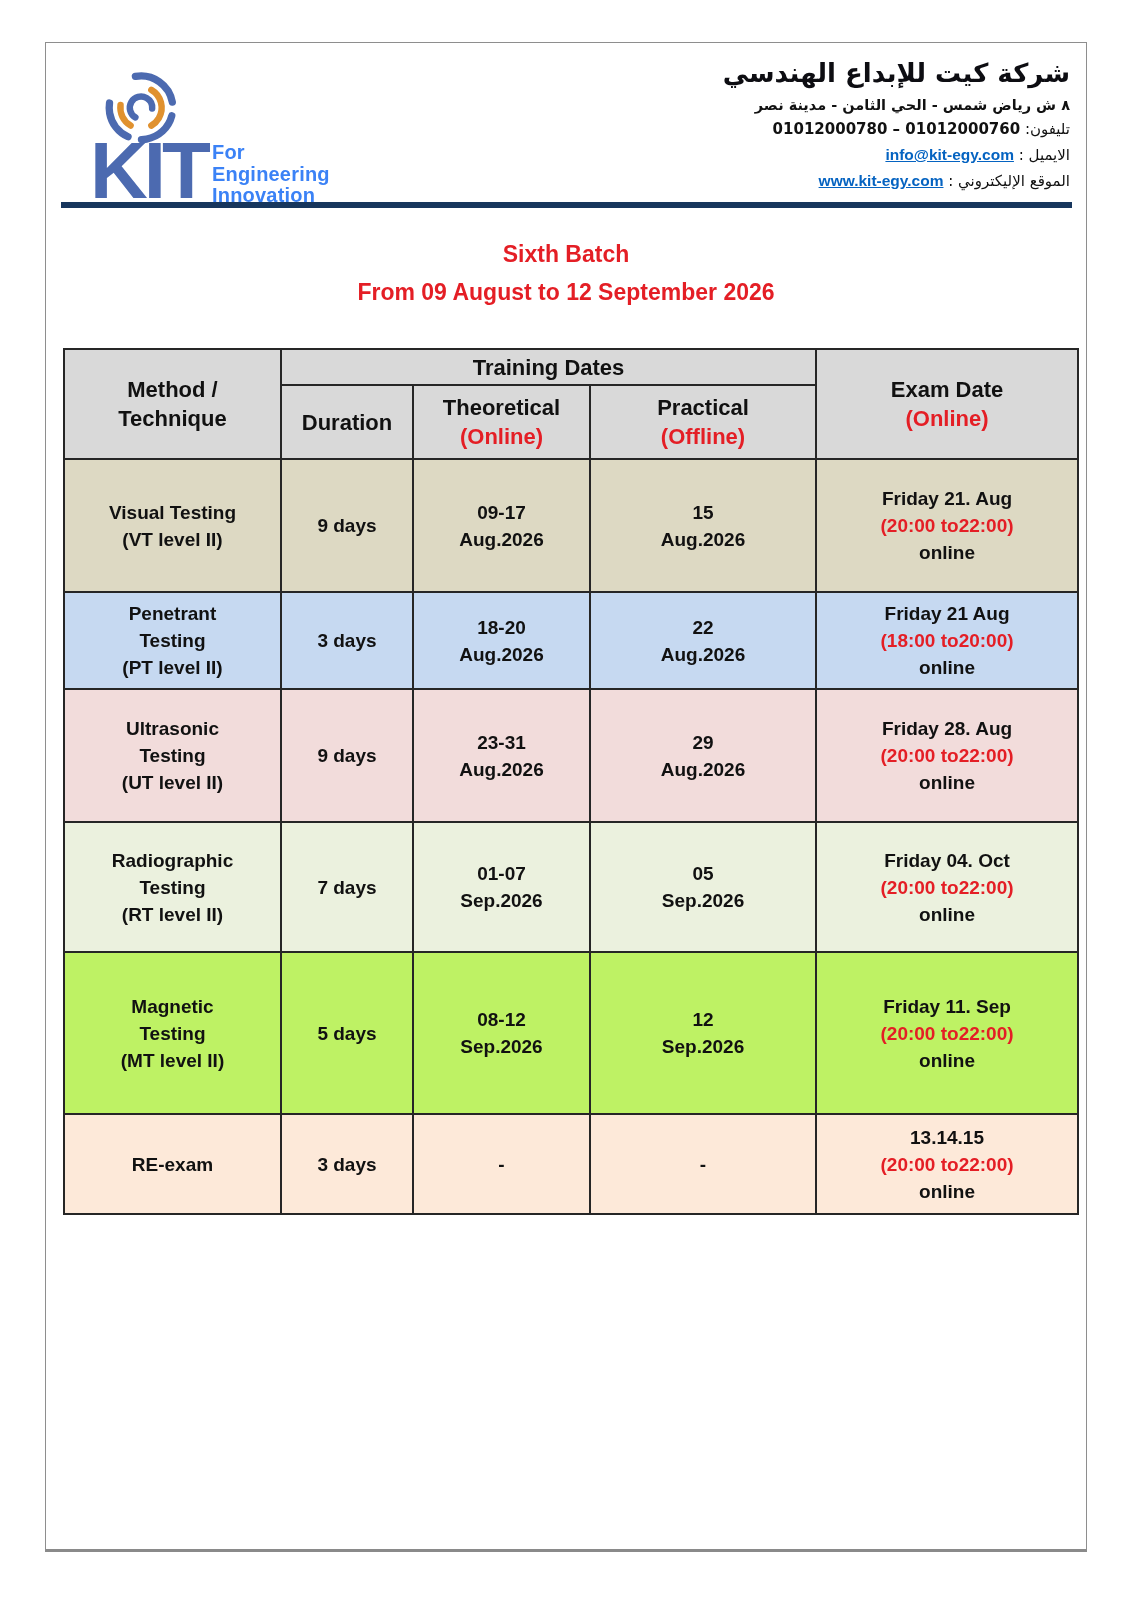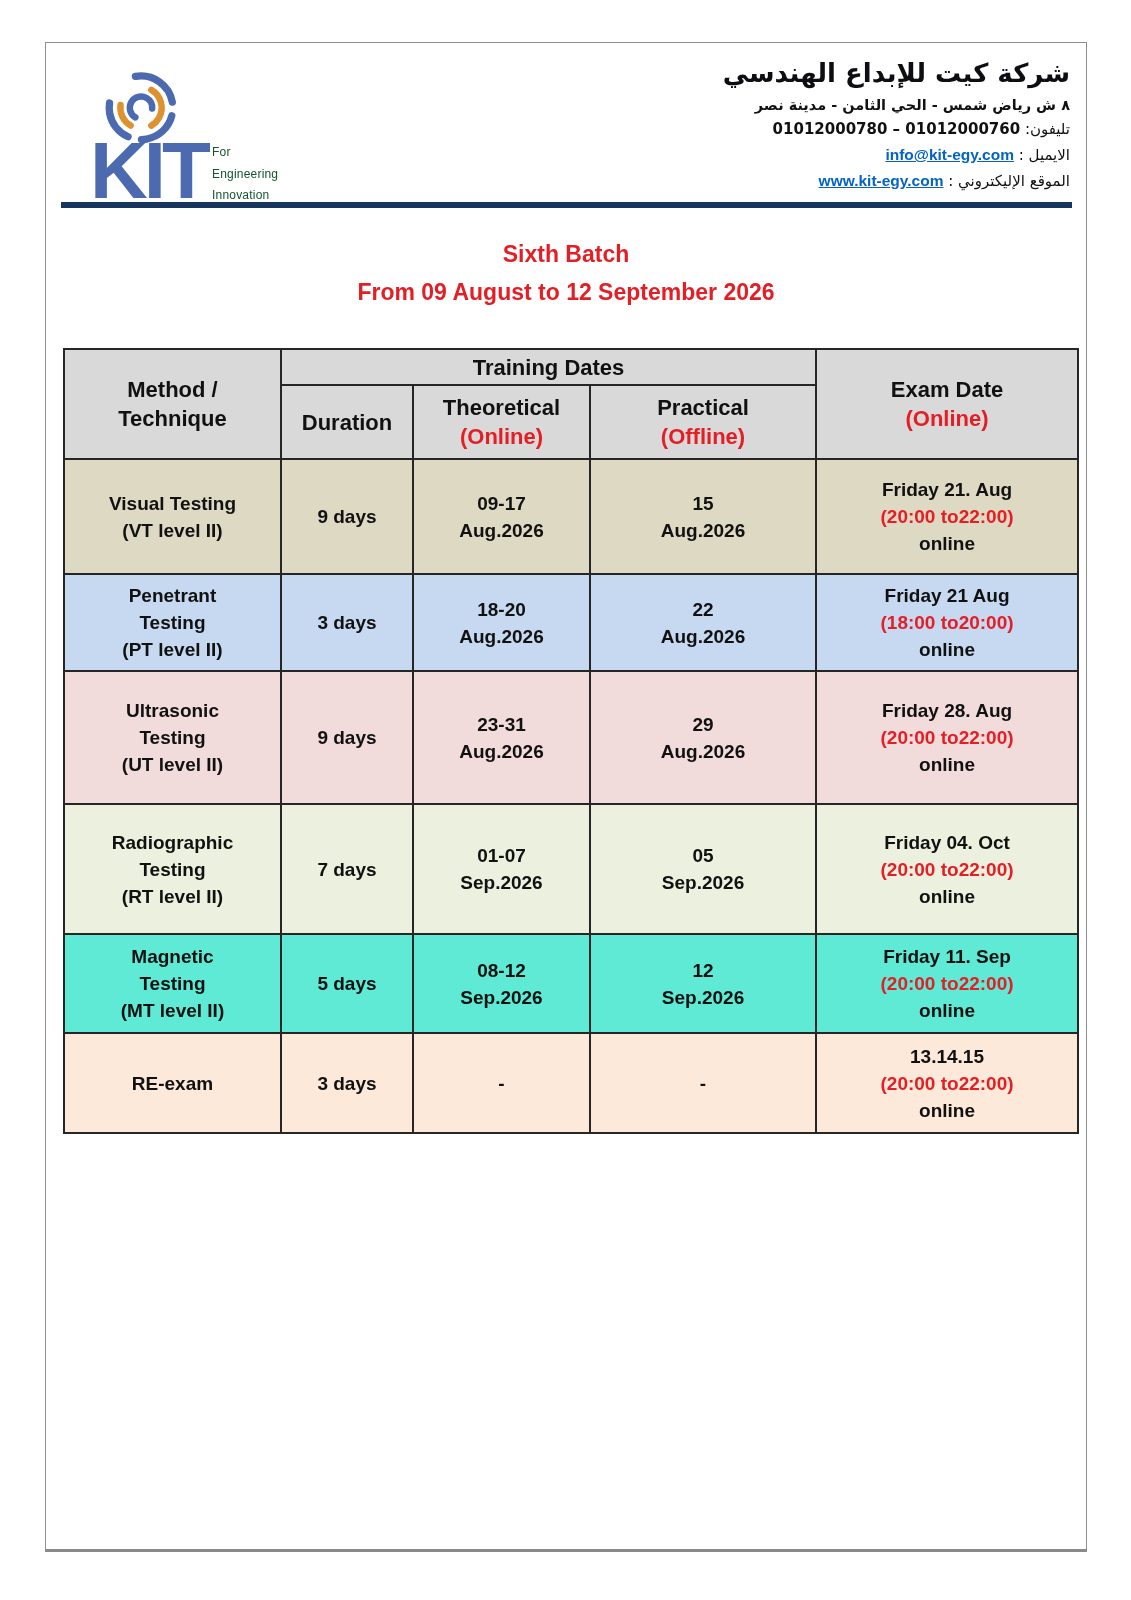--- a/index.html
+++ b/index.html
@@ -13,22 +13,22 @@
     background:#ffffff;border:1px solid #8e8e8e;border-bottom:3px solid #8a8a8a;
     box-sizing:border-box;
   }
   
   .logo-icon{position:absolute;left:52px;top:20px;width:86px;height:86px;}
   .kit-word{
     position:absolute;left:10px;top:88px;font-size:80px;font-weight:700;
     letter-spacing:-4px;color:#4c6ab0;line-height:1;margin-left:34px;
   }
   .tagline{
-    position:absolute;left:166px;top:99px;font-size:12px;line-height:21.5px;
-    color:#14532d;font-weight:400;letter-spacing:.2px;
+    position:absolute;left:166px;top:99px;font-size:20px;line-height:21.5px;
+    color:#3b82f6;font-weight:700;letter-spacing:.2px;
   }
   .company{
     position:absolute;right:16px;top:10px;text-align:right;color:#111111;
     font-family:"DejaVu Sans",sans-serif;
   }
   .company-name{font-size:26px;font-weight:600;line-height:40px;color:#0d0d12;}
   .company-addr{font-size:14.5px;font-weight:700;line-height:24px;}
   .company-line{font-size:15px;font-weight:500;line-height:25px;}
   .company-line .nums{font-weight:600;}
   a.link{
@@ -128,21 +128,21 @@
       <th>
         <div>Theoretical</div>
         <div class="red">(Online)</div>
       </th>
       <th>
         <div>Practical</div>
         <div class="red">(Offline)</div>
       </th>
     </tr>
 
-    <tr style="height: 115px; background-color: rgb(221, 217, 195);">
+    <tr style="height: 133px; background-color: rgb(221, 217, 195);">
       <td class="c-method">
         <div>Visual Testing</div>
         <div>(VT level II)</div>
       </td>
       <td>9 days</td>
       <td>
         <div>09-17</div>
         <div>Aug.2026</div>
       </td>
       <td>
@@ -215,21 +215,21 @@
         <div>05</div>
         <div>Sep.2026</div>
       </td>
       <td>
         <div>Friday 04. Oct</div>
         <div class="red">(20:00 to22:00)</div>
         <div>online</div>
       </td>
     </tr>
 
-    <tr style="height: 99px; background-color: #5eead4; margin-left: 6px;">
+    <tr style="height: 162px; background-color: #bef264; margin-left: 6px;">
       <td class="c-method">
         <div>Magnetic</div>
         <div>Testing</div>
         <div>(MT level II)</div>
       </td>
       <td>5 days</td>
       <td>
         <div>08-12</div>
         <div>Sep.2026</div>
       </td>

